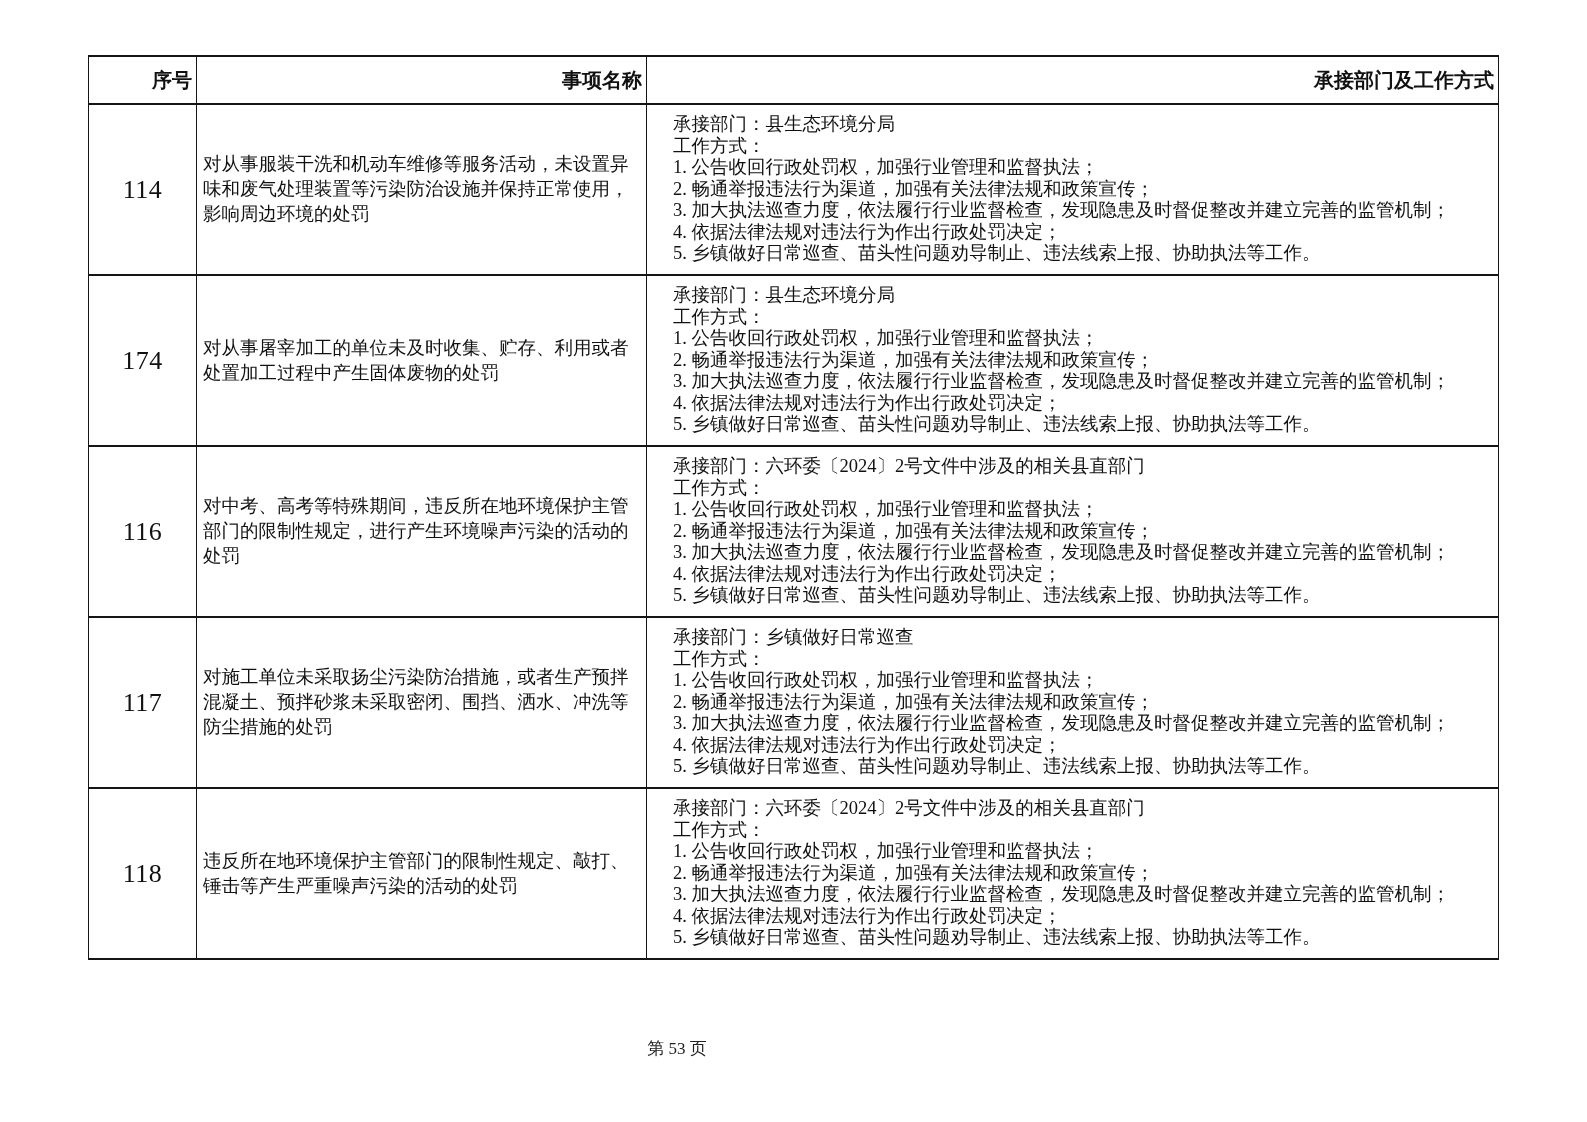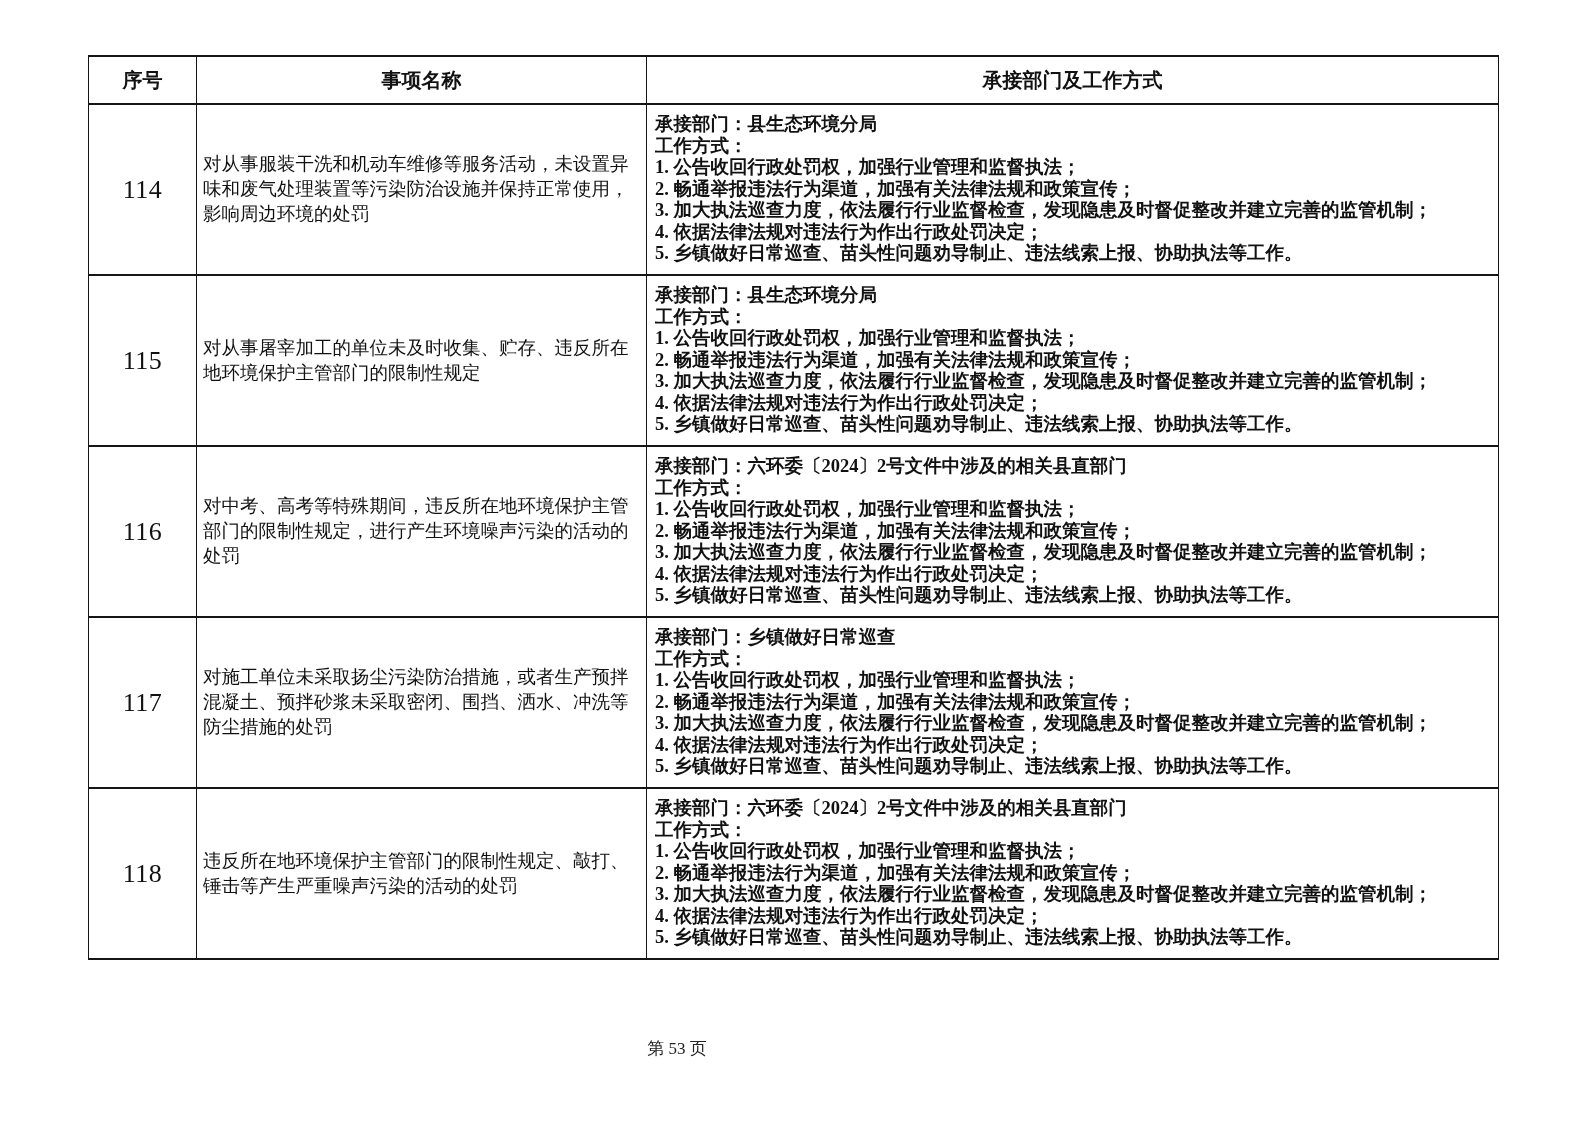--- a/index.html
+++ b/index.html
@@ -37,42 +37,41 @@
     border-bottom: 2.6px solid #151515;
     background: #ffffff;
     vertical-align: middle;
     box-sizing: border-box;
   }
   tr.header-row th {
     height: 48px;
     font-family: "Liberation Sans", "DejaVu Sans", sans-serif;
     font-weight: bold;
     font-size: 20px;
-    text-align: center;
+    text-align: right;
     padding: 4px 4px;
   }
   tr.data-row { height: 171px; }
   td.cell-num {
     text-align: center;
     font-size: 26px;
     letter-spacing: 0.5px;
   }
   td.cell-name {
     font-size: 18.5px;
     line-height: 25px;
     text-align: left;
     padding: 6px 10px 6px 6px;
     margin-left: 42px;
   }
   td.cell-methods {
     font-size: 18.5px;
     line-height: 21.5px;
     text-align: left;
-    padding: 8px 8px;
-    font-weight: bold;
+    padding: 8px 26px;
   }
   td.cell-methods .line { white-space: normal; }
   .footer {
     position: absolute;
     left: 0;
     top: 1037px;
     width: 1354px;
     text-align: center;
     font-size: 17px;
     color: #222222;
@@ -105,22 +104,22 @@
         <div class="line">工作方式：</div>
         <div class="line">1. 公告收回行政处罚权，加强行业管理和监督执法；</div>
         <div class="line">2. 畅通举报违法行为渠道，加强有关法律法规和政策宣传；</div>
         <div class="line">3. 加大执法巡查力度，依法履行行业监督检查，发现隐患及时督促整改并建立完善的监管机制；</div>
         <div class="line">4. 依据法律法规对违法行为作出行政处罚决定；</div>
         <div class="line">5. 乡镇做好日常巡查、苗头性问题劝导制止、违法线索上报、协助执法等工作。</div>
       </td>
     </tr>
 
     <tr class="data-row">
-      <td class="cell-num">115</td>
-      <td class="cell-name">对从事屠宰加工的单位未及时收集、贮存、违反所在地环境保护主管部门的限制性规定</td>
+      <td class="cell-num">174</td>
+      <td class="cell-name">对从事屠宰加工的单位未及时收集、贮存、利用或者处置加工过程中产生固体废物的处罚</td>
       <td class="cell-methods">
         <div class="line"><span>承接部门：</span><span>县生态环境分局</span></div>
         <div class="line">工作方式：</div>
         <div class="line">1. 公告收回行政处罚权，加强行业管理和监督执法；</div>
         <div class="line">2. 畅通举报违法行为渠道，加强有关法律法规和政策宣传；</div>
         <div class="line">3. 加大执法巡查力度，依法履行行业监督检查，发现隐患及时督促整改并建立完善的监管机制；</div>
         <div class="line">4. 依据法律法规对违法行为作出行政处罚决定；</div>
         <div class="line">5. 乡镇做好日常巡查、苗头性问题劝导制止、违法线索上报、协助执法等工作。</div>
       </td>
     </tr>

